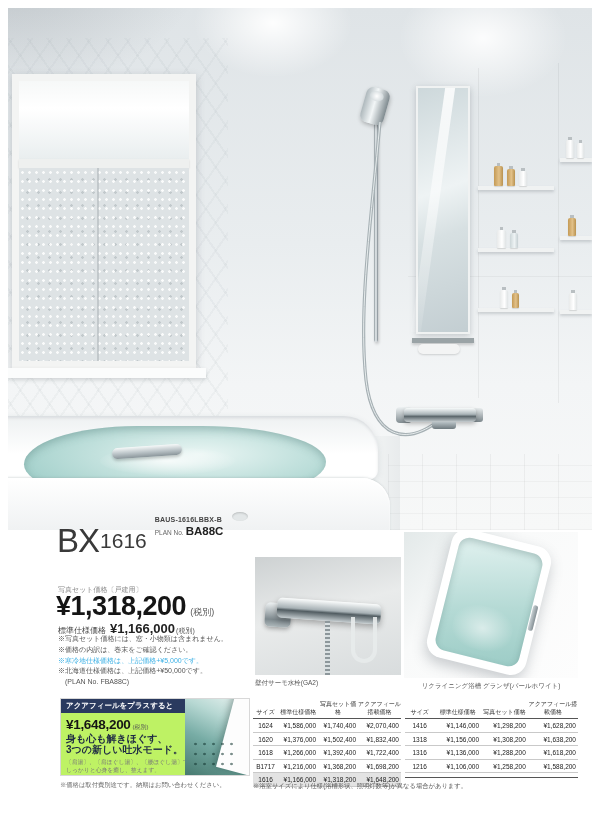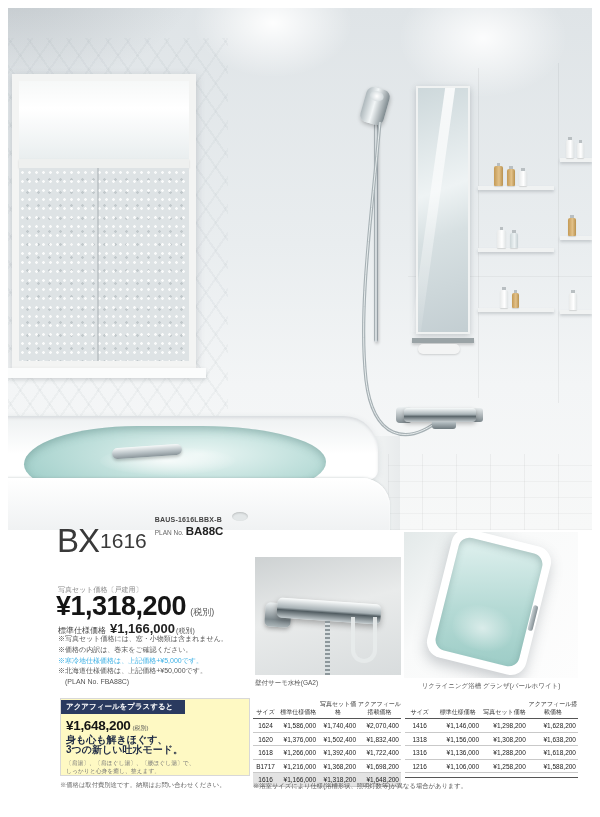--- a/index.html
+++ b/index.html
@@ -112,21 +112,21 @@
   .std-label { font-size:8px; color:#444; margin-right:4px; }
   .std-price { font-size:13px; font-weight:bold; color:#222; }
   .std-tax { font-size:7px; color:#555; margin-left:1px; }
 
   .notes { position:absolute; left:58px; top:634px; width:190px; }
   .note-line { font-size:7px; color:#555; line-height:10.8px; white-space:nowrap; }
   .note-line.blue { color:#3bb0e5; }
   .note-line.indent { padding-left:7px; }
 
   .aqua-box { position:absolute; left:60px; top:698px; width:190px; height:78px; display:flex;
-              border:1px solid #d8d8d8; background:#fef9c3;align-items:center; }
+              border:1px solid #d8d8d8; background:#bef264; }
   .aqua-left { width:124px; position:relative; }
   .aqua-header { height:14px; background:#2a3a5f; color:#fff; font-size:7.5px; font-weight:bold;
                  line-height:14px; padding-left:5px; white-space:nowrap; overflow:hidden; }
   .aqua-price-row { display:flex; align-items:baseline; padding:4px 0 0 5px; }
   .aqua-price { font-size:13.5px; font-weight:bold; color:#151515; letter-spacing:-.3px; }
   .aqua-tax { font-size:6px; color:#555; margin-left:2px; }
   .aqua-headline { font-size:10px; font-weight:bold; color:#1e2a44; line-height:10.5px; padding-left:5px; margin-top:2px; white-space:nowrap; }
   .aqua-desc { font-size:5.8px; color:#777; line-height:8px; padding-left:5px; margin-top:3px; white-space:nowrap; }
   .aqua-thumb { width:66px; position:relative; overflow:hidden;
                 background:linear-gradient(205deg,#eaf3f1 0%,#b7d8d3 28%,#77aca5 58%,#47796f 100%); }

